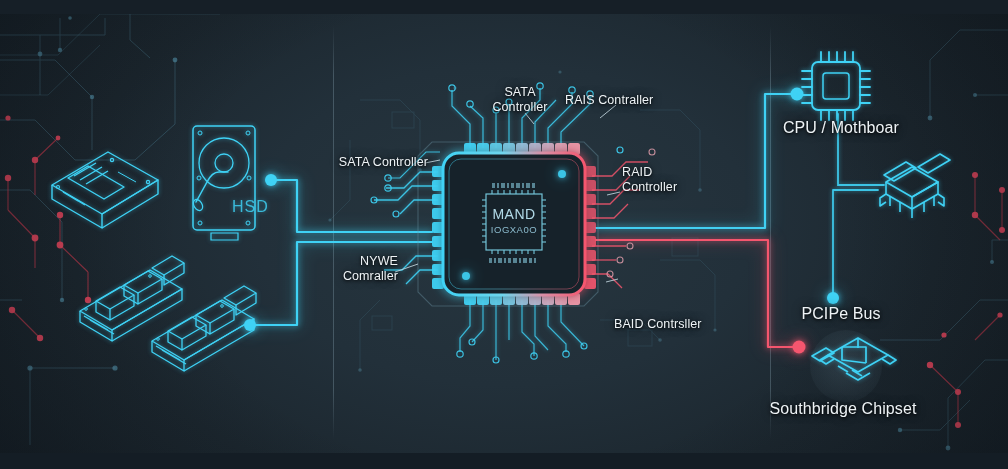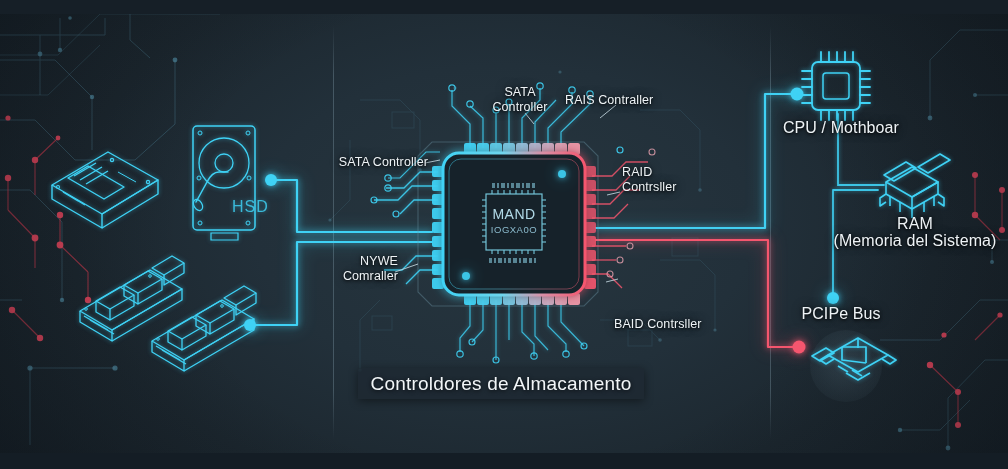--- a/index.html
+++ b/index.html
@@ -528,29 +528,25 @@
 Controller</div>
 
   <div class="lbl" style="left: 565px; top: 93px; white-space: pre;">RAIS Contraller</div>
 
   <div class="lbl r" style="left: 428px; top: 155px; white-space: pre;">SATA Controller</div>
 
   <div class="lbl r" style="left: 398px; top: 254px; white-space: pre; text-align: right;">NYWE
 Comraller</div>
 
   <div class="lbl" style="left: 622px; top: 165px; white-space: pre;">RAID
-Contrsller</div>
+Controller</div>
 
   <div class="lbl" style="left: 614px; top: 272px; white-space: pre; margin-top: 45px;">BAID Contrsller</div>
 
   <div class="lbl big c" style="left: 841px; top: 119px; white-space: pre;">CPU / Mothboar</div>
 
-  <div class="lbl big c" style="left: 915px; top: 215px; text-align: center; white-space: pre;">RAM
-(Memoria del Sistema)</div>
 
   <div class="lbl big c" style="left: 841px; top: 291px; white-space: pre; margin-top: 14px;">PCIPe Bus</div>
 
-
-  <div class="title-banner">
-    <span>Controldores de Almacamento</span>
-  </div>
+  <div class="lbl big c" style="left: 843px; top: 400px; white-space: pre;">Southbridge Chipset</div>
+
 
 </div>
 
 </body></html>

